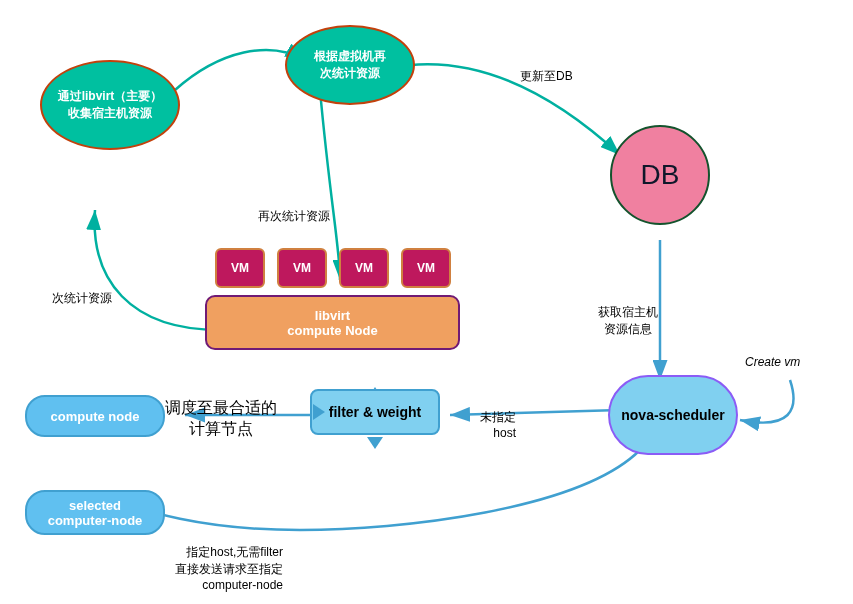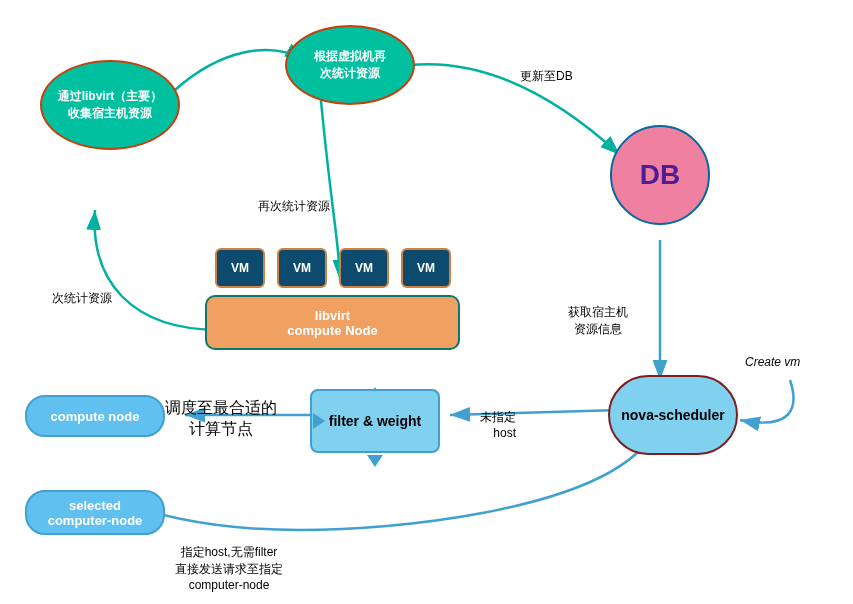--- a/index.html
+++ b/index.html
@@ -27,49 +27,49 @@
     }
     .green-ellipse {
       background: #00c0a0;
       border: 2px solid #c2410c;
       color: #fff;
       font-size: 13px;
       font-weight: bold;
     }
     .pink-ellipse {
       background: #f080a0;
-      border: 2px solid #0369a1;
-      color: #4c1d95;
+      border: 2px solid #14532d;
+      color: #0f172a;
       font-size: 28px;
-      font-weight: bold;
+      font-weight: normal;
     }
     
     .rounded-rect {
       border-radius: 12px;
       display: flex;
       align-items: center;
       justify-content: center;
       text-align: center;
       position: absolute;
       font-weight: bold;
     }
     .blue-rounded {
       background: #60c0f0;
       border: 2px solid #40a0d0;
       color: #fff;
       font-size: 13px;
     }
     .orange-rect {
       background: #f0a060;
-      border: 2px solid #0f766e;
+      border: 2px solid #701a75;
       color: #fff;
       font-size: 13px;
     }
     .vm-box {
-      background: #0c4a6e;
+      background: #be185d;
       border: 2px solid #d08040;
       color: #fff;
       font-size: 12px;
       font-weight: bold;
       border-radius: 6px;
       display: flex;
       align-items: center;
       justify-content: center;
       position: absolute;
     }
@@ -83,21 +83,21 @@
       justify-content: center;
       text-align: center;
       position: absolute;
       font-size: 14px;
       font-weight: bold;
       color: #000;
     }
     
     .nova-box {
       background: #80d0f0;
-      border: 2px solid #7f1d1d;
+      border: 2px solid #8b5cf6;
       border-radius: 50%;
       display: flex;
       align-items: center;
       justify-content: center;
       text-align: right;
       position: absolute;
       font-size: 14px;
       font-weight: bold;
       color: #000;
     }
@@ -235,67 +235,67 @@
 
   <div style="position:absolute; left:310px; top:387px; display:flex; flex-direction:column; align-items:center;">
 
     <div style="display:flex; justify-content:center; margin-bottom:2px;">
       <div class="tri-up"></div>
     </div>
     <div style="display:flex; align-items:center;">
 
       <div class="tri-left" style="margin-right:3px;"></div>
 
-      <div class="filter-box" style="position:relative; width:130px; height:64px;">
+      <div class="filter-box" style="position:relative; width:130px; height:46px;">
         <span>filter &amp;  weight</span>
       </div>
 
       <div class="tri-right" style="margin-left:3px;"></div>
     </div>
 
     <div style="display:flex; justify-content:center; margin-top:2px;">
       <div class="tri-down"></div>
     </div>
   </div>
 
   <div class="nova-box" style="left:608px; top:375px; width:130px; height:80px; border-radius:40px;">
     <span>nova-scheduler</span>
   </div>
 
   <div class="label" style="left:500px; top:68px; font-size:12px;margin-left:20px;">
     <span>更新至DB</span>
   </div>
 
-  <div class="label" style="left:258px; top:198px; font-size:12px;">
+  <div class="label" style="left:258px; top:208px; font-size:12px;">
     <span>再次统计资源</span>
   </div>
 
   <div class="label" style="left:52px; top:290px; font-size:12px;">
     <span>次统计资源</span>
   </div>
 
-  <div class="label" style="left:568px; top:290px; font-size:12px; white-space:pre-line; text-align:center;">
+  <div class="label" style="left:598px; top:290px; font-size:12px; white-space:pre-line; text-align:center;">
     <span>获取宿主机
 资源信息</span>
   </div>
 
   <div class="label" style="left:165px; top:380px; font-size:16px; white-space:pre-line; text-align:center;">
     <span>调度至最合适的
 计算节点</span>
   </div>
 
   <div class="label" style="left:480px; top:395px; font-size:12px; white-space:pre-line; text-align:right;">
     <span>未指定
 host</span>
   </div>
 
   <div class="label" style="left:745px; top:355px; font-size:12px; font-style:italic;">
     <span>Create vm</span>
   </div>
 
-  <div class="label" style="left:175px; top:530px; font-size:12px; white-space:pre-line; text-align:center;">
+  <div class="label" style="left:175px; top:530px; font-size:12px; white-space:pre-line; text-align:right;">
     <span>指定host,无需filter
 直接发送请求至指定
 computer-node</span>
   </div>
 
 
 </div>
 
 </body></html>

